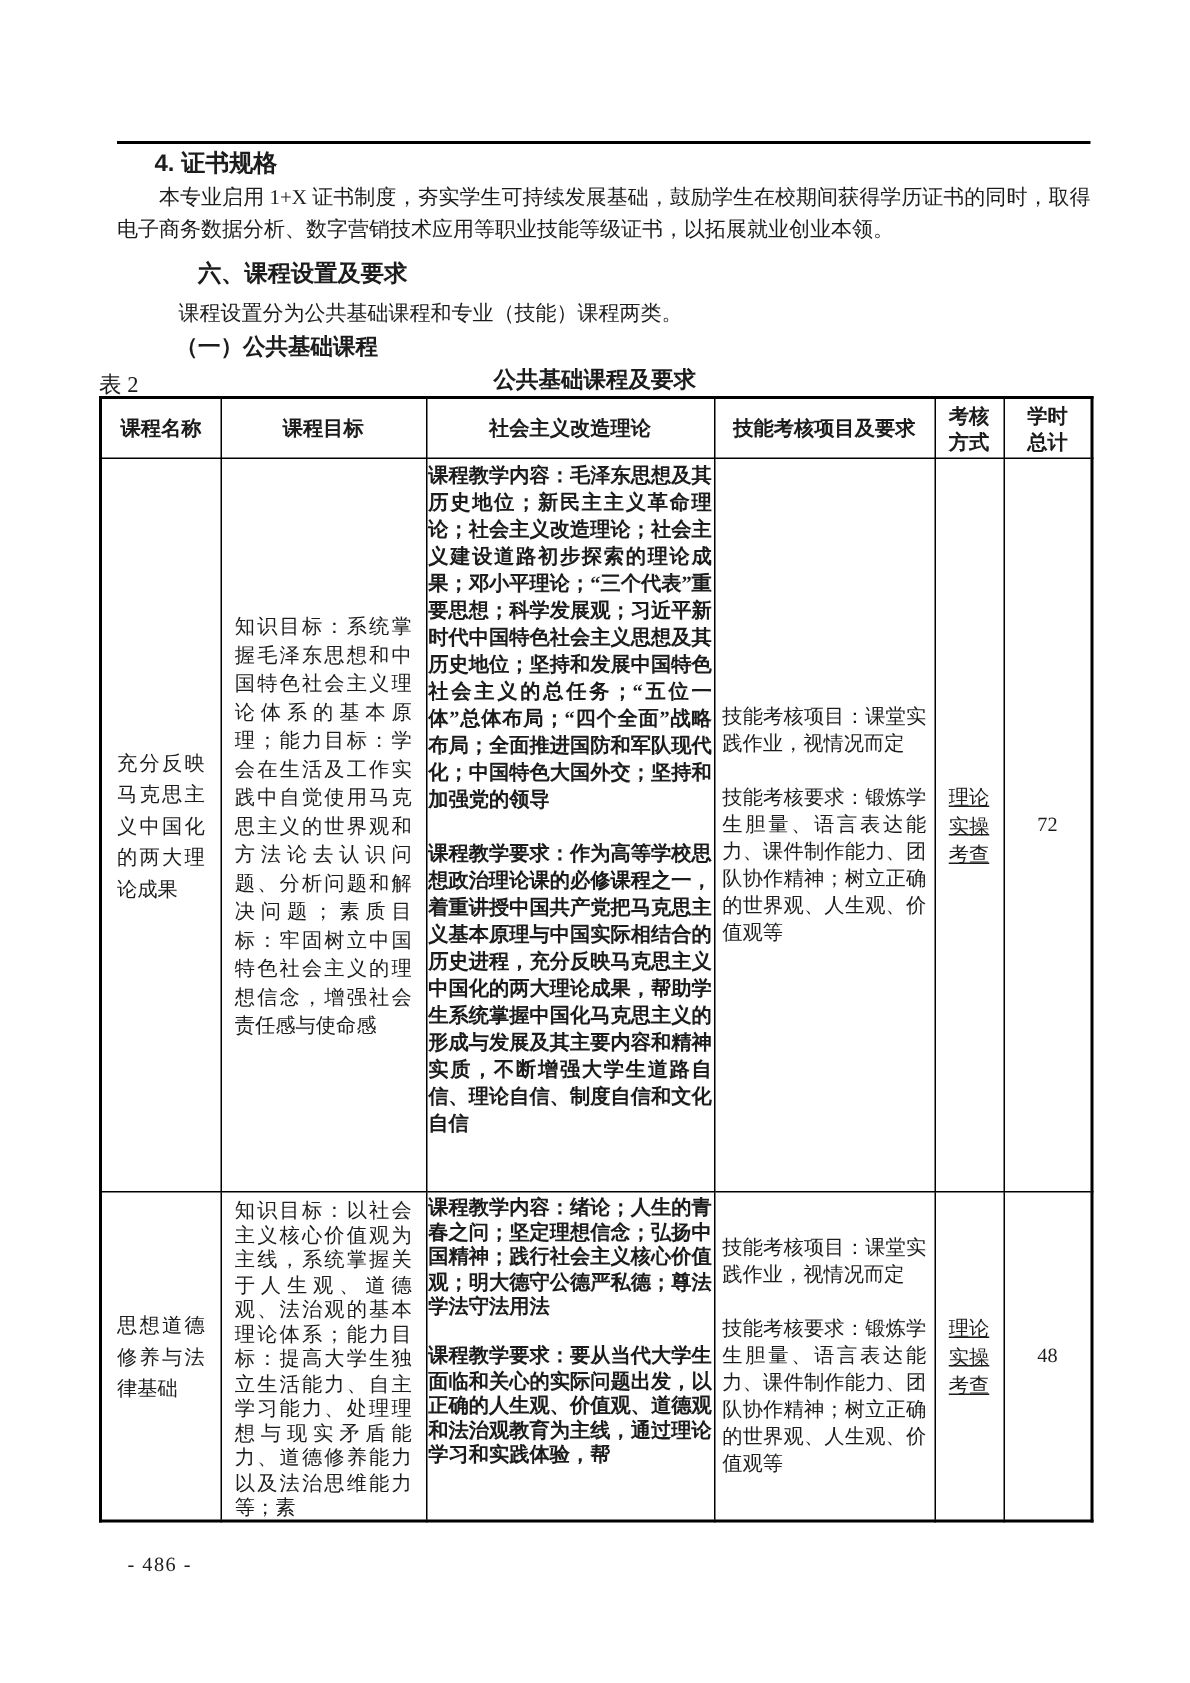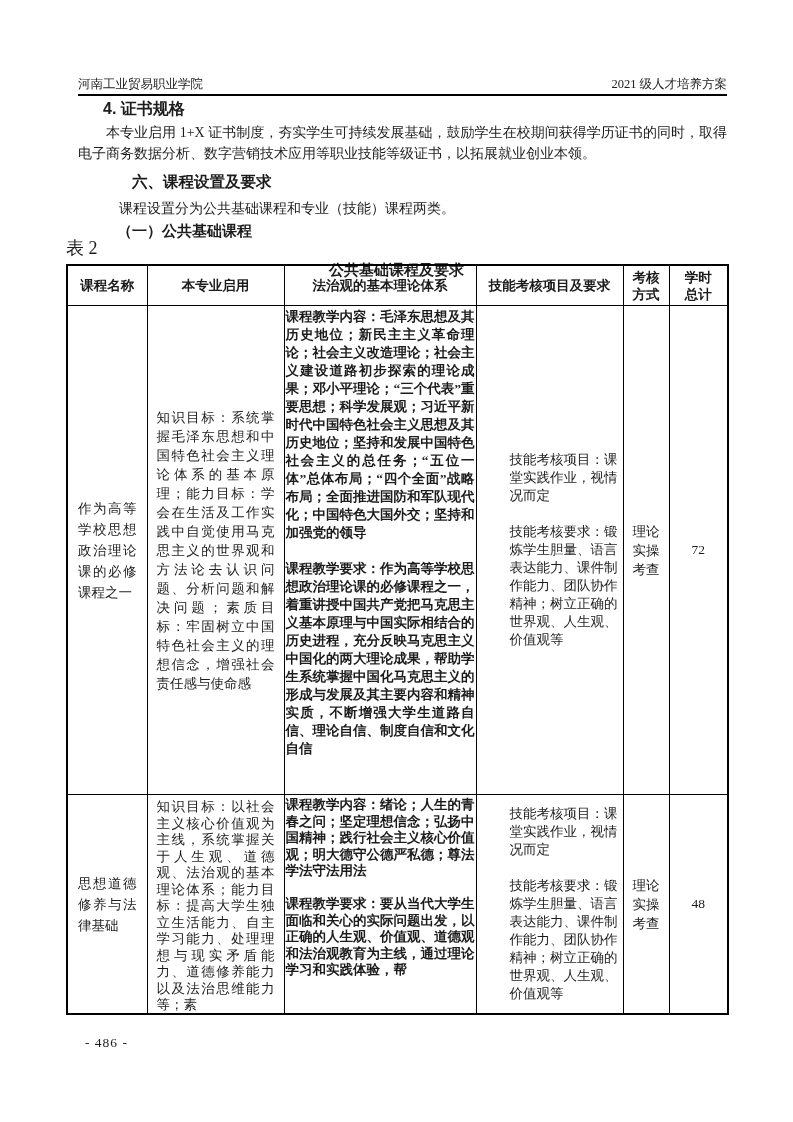--- a/index.html
+++ b/index.html
@@ -73,27 +73,27 @@
     position: absolute;
     left: 117px;
     top: 222px;
     font-family: "Liberation Sans", "DejaVu Sans", sans-serif;
     font-weight: bold;
     font-size: 15px;
   }
   .table-label {
     position: absolute;
     left: 66px;
-    top: 236px;
-    font-size: 18px;
+    top: 247px;
+    font-size: 15px;
   }
   .table-title {
     position: absolute;
     left: 66px;
-    top: 261px;
+    top: 244px;
     width: 661px;
     text-align: center;
     font-family: "Liberation Sans", "DejaVu Sans", sans-serif;
     font-weight: bold;
     font-size: 15px;
   }
   
   .table-wrap {
     position: absolute;
     left: 66px;
@@ -138,47 +138,43 @@
 
   td.c-obj .cw    { padding: 0 9px; }
   td.c-obj .txt   { text-align: justify; line-height: 19px; white-space: normal; }
   tr.r2 td.c-obj .cw { justify-content: flex-start; padding-top: 4px; }
   tr.r2 td.c-obj .txt { line-height: 16.5px; }
 
   td.c-content .cw  { padding: 2px 1px; justify-content: flex-start; font-weight: bold; }
   td.c-content .txt { text-align: justify; line-height: 18px; }
   tr.r2 td.c-content .txt { line-height: 16.5px; }
 
-  td.c-skill .cw  { padding: 0 5px; margin-left: 28px; }
+  td.c-skill .cw  { padding: 0 5px; }
   td.c-skill .txt { text-align: justify; line-height: 18px; }
 
   td.c-method .cw { align-items: center; }
-  td.c-method .txt { text-align: center; line-height: 19px; }
+  td.c-method .txt { text-align: center; line-height: 19px; text-decoration: underline; }
 
   td.c-hours .cw { align-items: center; }
   td.c-hours .txt { text-align: center; }
 
   
   .page-footer {
     position: absolute;
     left: 85px;
     top: 1035px;
     font-size: 13.5px;
     letter-spacing: 1px;
   }
 </style>
 </head>
 <body>
 
 <div class="page">
 
-  <div class="page-header">
-    <span>河南工业贸易职业学院</span>
-    <span>2021 级人才培养方案</span>
-  </div>
   <div class="header-rule"></div>
 
   <div class="cert-heading">4. 证书规格</div>
   <div class="cert-paragraph">本专业启用 1+X 证书制度，夯实学生可持续发展基础，鼓励学生在校期间获得学历证书的同时，取得电子商务数据分析、数字营销技术应用等职业技能等级证书，以拓展就业创业本领。</div>
 
   <div class="section-heading">六、课程设置及要求</div>
   <div class="section-intro">课程设置分为公共基础课程和专业（技能）课程两类。</div>
   <div class="subsection-heading">（一）公共基础课程</div>
 
   <div class="table-label">表 2</div>
@@ -190,32 +186,32 @@
         <col style="width:80px">
         <col style="width:137px">
         <col style="width:192px">
         <col style="width:147px">
         <col style="width:46px">
         <col style="width:59px">
       </colgroup>
       <tbody>
           <tr>
         <th>课程名称</th>
-        <th>本专业启用</th>
-        <th>法治观的基本理论体系</th>
+        <th>课程目标</th>
+        <th>社会主义改造理论</th>
         <th>技能考核项目及要求</th>
         <th>考核
 方式</th>
         <th>学时
 总计</th>
       </tr>
       <tr class="r1">
         <td class="c-name">
           <div class="cw">
-                <div class="txt">作为高等学校思想政治理论课的必修课程之一</div>
+                <div class="txt">充分反映马克思主义中国化的两大理论成果</div>
               </div>
         </td>
         <td class="c-obj">
           <div class="cw">
                 <div class="txt">知识目标：系统掌握毛泽东思想和中国特色社会主义理论体系的基本原理；能力目标：学会在生活及工作实践中自觉使用马克思主义的世界观和方法论去认识问题、分析问题和解决问题；素质目标：牢固树立中国特色社会主义的理想信念，增强社会责任感与使命感</div>
               </div>
         </td>
         <td class="c-content">
           <div class="cw">
                 <div class="txt">课程教学内容：毛泽东思想及其历史地位；新民主主义革命理论；社会主义改造理论；社会主义建设道路初步探索的理论成果；邓小平理论；“三个代表”重要思想；科学发展观；习近平新时代中国特色社会主义思想及其历史地位；坚持和发展中国特色社会主义的总任务；“五位一体”总体布局；“四个全面”战略布局；全面推进国防和军队现代化；中国特色大国外交；坚持和加强党的领导

